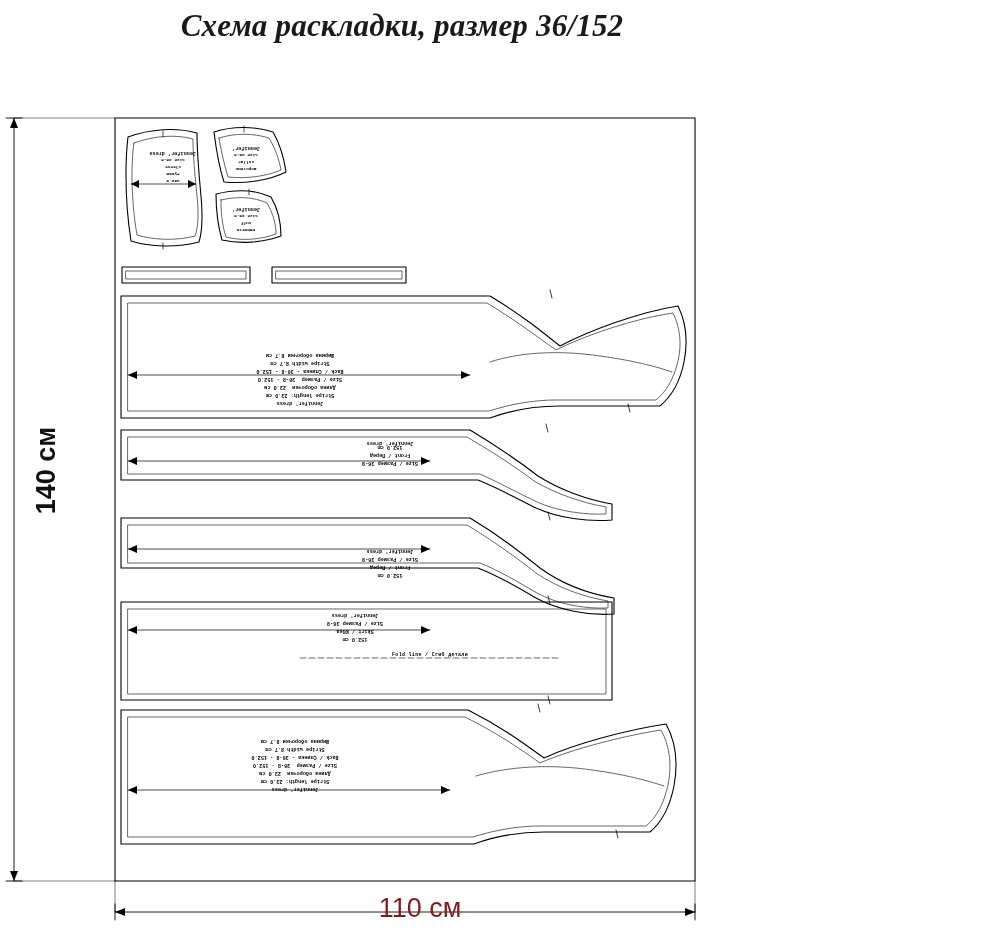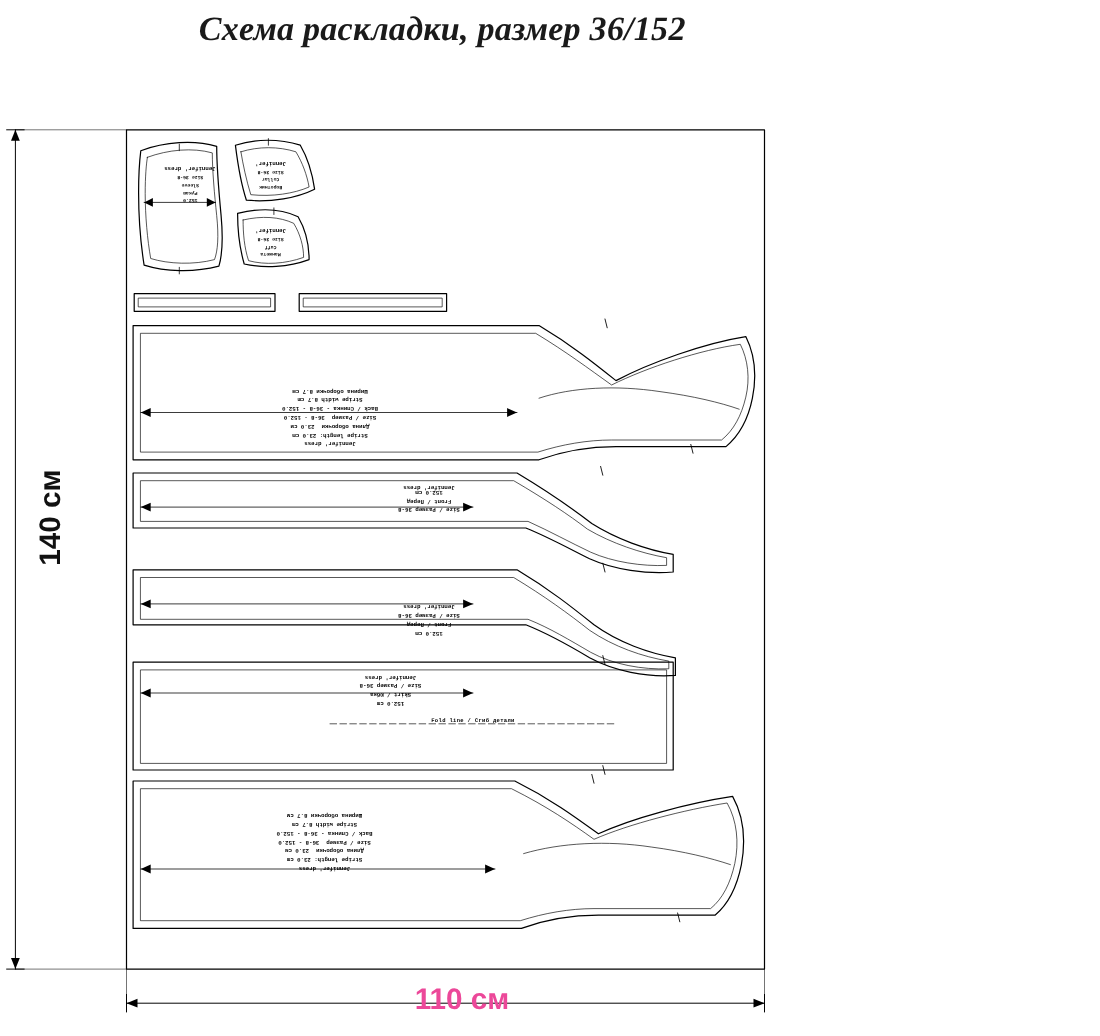--- a/index.html
+++ b/index.html
@@ -14,21 +14,21 @@
   .canvas{position:absolute;left:0;top:0;width:1000px;height:942px;}
 
   
   .dim-v{
     position:absolute;left:-14px;top:455px;width:120px;text-align:center;
     font-size:27px;font-weight:bold;color:#111;
     transform:rotate(-90deg);transform-origin:50% 50%;
   }
   .dim-h{
     position:absolute;left:300px;top:893px;width:240px;text-align:center;
-    font-size:27px;font-weight:bold;color:#ec4899;
+    font-size:27px;font-weight:normal;color:#7f1d1d;
   }
 
   
   .anno{
     position:absolute;font-family:"Liberation Mono",monospace;
     font-size:5.2px;line-height:6.2px;font-weight:bold;color:#000;
     white-space:pre;transform:rotate(180deg);transform-origin:50% 50%;
   }
   .anno.small{font-size:4.4px;line-height:5.2px;}
   .foldline{

